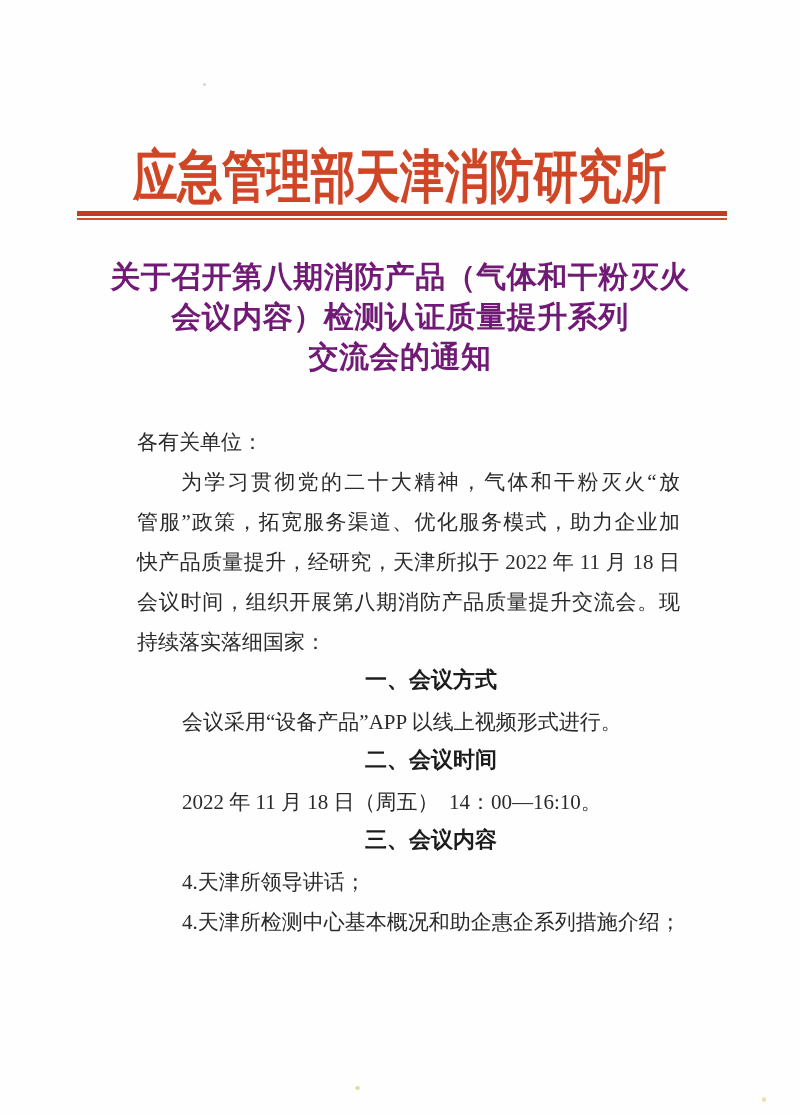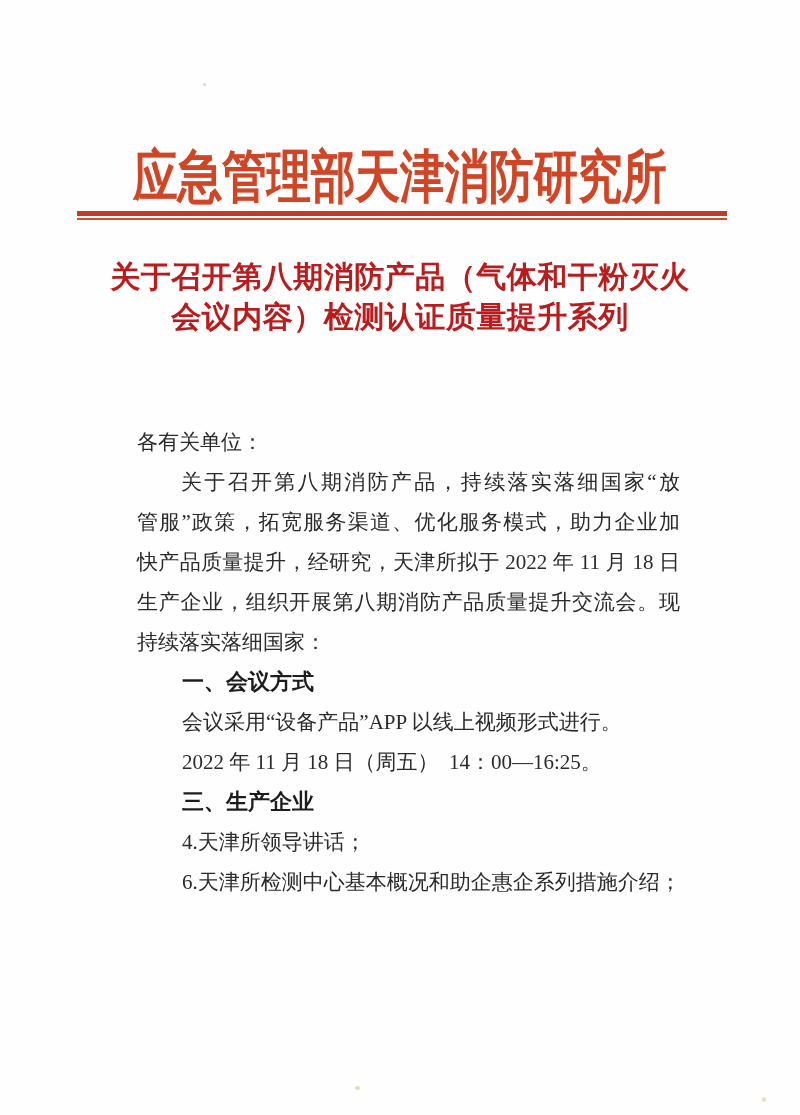--- a/index.html
+++ b/index.html
@@ -34,40 +34,41 @@
     width:650px;height:2px;
     border-top:5px solid #c43b25;
     border-bottom:2px solid #cd4f30;
   }
   
   .doc-title{
     position:absolute;top:257px;left:60px;right:60px;
     text-align:center;
     font-size:30px;line-height:40px;
     font-weight:bold;
-    color:#b91c1c;
+    color:#701a75;
     letter-spacing:0.5px;
   }
   
   .body-block{
     position:absolute;top:422px;left:137px;width:543px;
   }
   .line{
     height:40px;line-height:40px;
     font-size:21px;
     color:#2a2a2a;
   }
   .pj{text-align:justify;text-align-last:justify;}
   .ind{text-indent:44px;}
   .off{margin-left:45px;}
   .hd{
-    font-family:Liberation Sans, sans-serif;
+    font-family:Liberation Mono, monospace;
     font-weight:bold;
     font-size:22px;
     color:#1c1c1c;
+    text-align:center;
   }
   .ct{white-space:pre;}
   
   .speck{position:absolute;border-radius:50%;pointer-events:none;}
   .sp1{left:355px;top:1086px;width:5px;height:4px;background:rgba(190,200,90,.55);}
   .sp2{left:762px;top:1097px;width:4px;height:5px;background:rgba(215,195,90,.5);}
   .sp3{left:203px;top:83px;width:3px;height:3px;background:rgba(150,140,130,.35);}
 </style>
 </head>
 <body>
@@ -75,37 +76,39 @@
 <div class="page">
 
   <div class="letterhead">
     <span class="lh-text">应急管理部天津消防研究所</span>
   </div>
   <div class="red-rule"></div>
 
   <div class="doc-title">
     <div>关于召开第八期消防产品（气体和干粉灭火</div>
     <div>会议内容）检测认证质量提升系列</div>
+    <div>交流会的通知</div>
   </div>
 
   <div class="body-block">
     <div class="line">各有关单位：</div>
 
-    <div class="line pj ind">关于召开第八期消防产品，持续落实落细国家“放</div>
+    <div class="line pj ind">为学习贯彻党的二十大精神，气体和干粉灭火“放</div>
     <div class="line pj">管服”政策，拓宽服务渠道、优化服务模式，助力企业加</div>
     <div class="line pj">快产品质量提升，经研究，天津所拟于 2022 年 11 月 18 日</div>
-    <div class="line pj">生产企业，组织开展第八期消防产品质量提升交流会。现</div>
+    <div class="line pj">会议时间，组织开展第八期消防产品质量提升交流会。现</div>
     <div class="line">持续落实落细国家：</div>
 
     <div class="line off hd">一、会议方式</div>
     <div class="line off ct">会议采用“设备产品”APP 以线上视频形式进行。</div>
 
-    <div class="line off ct">2022 年 11 月 18 日（周五）  14：00—16:25。</div>
+    <div class="line off hd">二、会议时间</div>
+    <div class="line off ct">2022 年 11 月 18 日（周五）  14：00—16:10。</div>
 
-    <div class="line off hd">三、生产企业</div>
+    <div class="line off hd">三、会议内容</div>
     <div class="line off ct">4.天津所领导讲话；</div>
-    <div class="line off ct">6.天津所检测中心基本概况和助企惠企系列措施介绍；</div>
+    <div class="line off ct">4.天津所检测中心基本概况和助企惠企系列措施介绍；</div>
   </div>
 
   <div class="speck sp1"></div>
   <div class="speck sp2"></div>
   <div class="speck sp3"></div>
 </div>
 
 </body></html>

